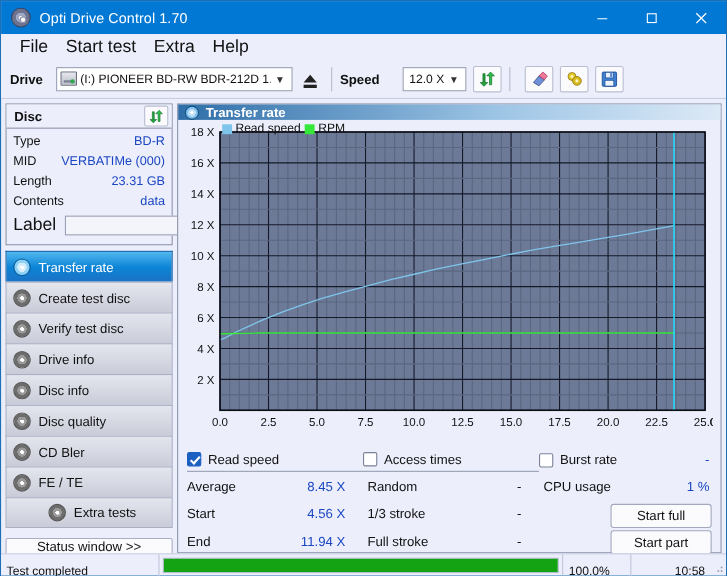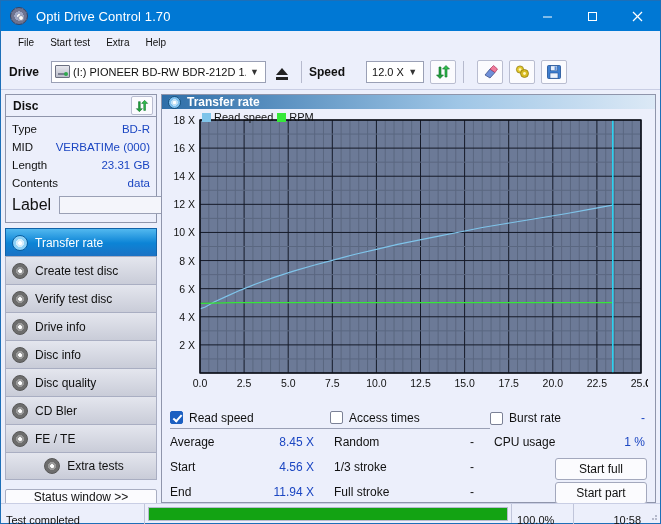--- a/index.html
+++ b/index.html
@@ -42,21 +42,21 @@
     color: #fff; font-size: 13px; line-height: 1;
   }
   .win-btn svg { display: block; }
   
   .menubar {
     height: 23px; background: #eceffb;
     display: flex; align-items: center; padding-left: 9px; gap: 0;
     flex: 0 0 23px;
   }
   .menu-item {
-    font-size: 10px; color: #111; padding: 2px 8px; white-space: nowrap;
+    font-size: 16px; color: #111; padding: 2px 8px; white-space: nowrap;
   }
   
   .drivebar {
     height: 36px; background: #eceffb;
     display: flex; align-items: center; padding: 0 8px;
     border-bottom: 1px solid #c9cee4;
     flex: 0 0 36px;
   }
   .lbl { font-size: 12px; color: #111; font-weight: bold; }
   .drive-combo {

